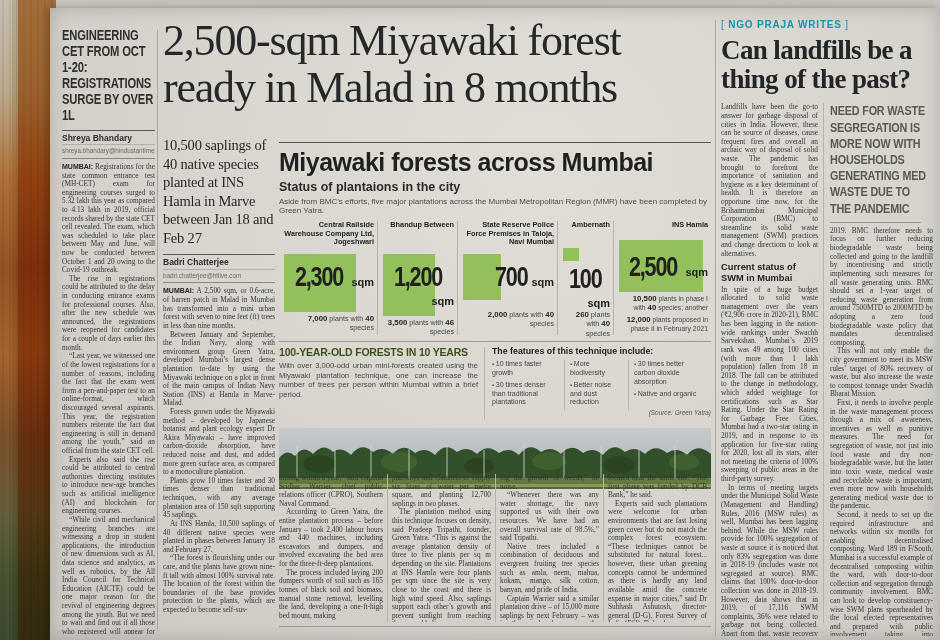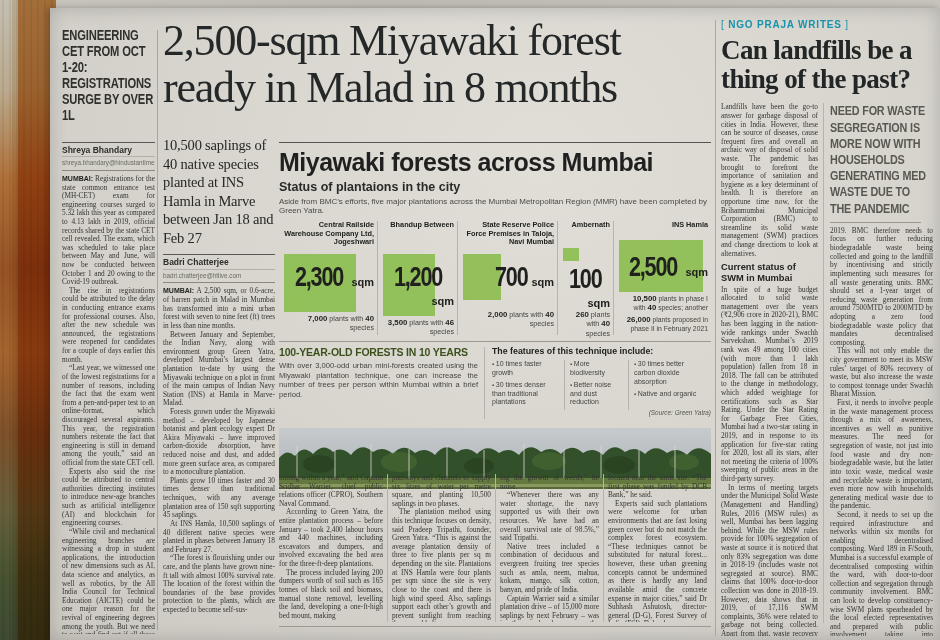--- a/index.html
+++ b/index.html
@@ -71,21 +71,21 @@
 </head>
 <body>
 
 <div class="abs topstrip"></div>
 <div class="abs fabric"></div>
 
 <div class="abs paper">
 
   <div class="abs" style="left:12px;top:20px;width:93px;height:606px;overflow:hidden">
     <div class="lh-head">ENGINEERING CET FROM OCT 1-20: REGISTRATIONS SURGE BY OVER 1L</div>
-    <div class="byline" style="margin-top:18px">Shreya Bhandary</div>
+    <div class="byline" style="margin-top:6px">Shreya Bhandary</div>
     <div class="email">shreya.bhandary@hindustantimes.com</div>
     <div style="margin-top:4px">
       <p class="p"><span class="dateline">MUMBAI:</span> <span>Registrations for the state common entrance test (MH-CET) exam for engineering courses surged to 5.32 lakh this year as compared to 4.13 lakh in 2019, official records shared by the state CET cell revealed. The exam, which was scheduled to take place between May and June, will now be conducted between October 1 and 20 owing to the Covid-19 outbreak.</span></p>
       <p class="p ind">The rise in registrations could be attributed to the delay in conducting entrance exams for professional courses. Also, after the new schedule was announced, the registrations were reopened for candidates for a couple of days earlier this month.</p>
       <p class="p ind">“Last year, we witnessed one of the lowest registrations for a number of reasons, including the fact that the exam went from a pen-and-paper test to an online-format, which discouraged several aspirants. This year, the registration numbers reiterate the fact that engineering is still in demand among the youth,” said an official from the state CET cell.</p>
       <p class="p ind">Experts also said the rise could be attributed to central authorities directing institutes to introduce new-age branches such as artificial intelligence (AI) and blockchain for engineering courses.</p>
       <p class="p ind">“While civil and mechanical engineering branches are witnessing a drop in student applications, the introduction of new dimensions such as AI, data science and analytics, as well as robotics, by the All India Council for Technical Education (AICTE) could be one major reason for the revival of engineering degrees among the youth. But we need to wait and find out if all those who registered will appear for the exam,” said Gopakumaran Thampi, principal, Thadomal Shahani Engineering College, Bandra.</p>
     </div>
   </div>
 
@@ -156,21 +156,21 @@
       <div class="stat" style="width:98px">
         <div class="stat-name">INS Hamla</div>
         <div class="numwrap" style="height:40px">
           <div class="gblock" style="left:0;top:-8px;width:84px;height:52px"></div>
           <div style="padding-top:6px"><span class="bignum">2,500</span><span class="unit">sqm</span></div>
         </div>
         <div class="stat-detail" style="margin-top:6px;font-size:6.8px">
           <b>10,500</b> <span>plants in phase I with</span> <b>40</b> <span>species; another</span>
         </div>
         <div class="stat-detail" style="margin-top:2px;font-size:6.8px">
-          <b>26,000</b> <span>plants proposed in phase II in February 2021</span>
+          <b>12,000</b> <span>plants proposed in phase II in February 2021</span>
         </div>
       </div>
     </div>
 
     <div class="hrule" style="margin-top:6px"></div>
 
     <div style="display:flex;margin-top:5px;height:72px">
       <div style="width:205px;padding-right:6px">
         <div class="century-title">100-YEAR-OLD FORESTS IN 10 YEARS</div>
         <div class="century-text">With over 3,000-odd urban mini-forests created using the Miyawaki plantation technique, one can increase the number of trees per person within Mumbai within a brief period.</div>
@@ -232,21 +232,21 @@
     </svg>
   </div>
 
   <div class="abs botcols" style="left:229px;top:466px;width:432px;height:148px;overflow:hidden">
     <div class="botcol" style="padding-left:0">
       <p class="p">taining within a year,” said Captain Sridhar Warrier, chief public relations officer (CPRO), Southern Naval Command.</p>
       <p class="p ind">According to Green Yatra, the entire plantation process – before January – took 2,400 labour hours and 440 machines, including excavators and dumpers, and involved excavating the bed area for the three-ft-deep plantations.</p>
       <p class="p ind">The process included laying 200 dumpers worth of soil such as 165 tonnes of black soil and biomass, manual stone removal, levelling the land, developing a one-ft-high bed mount, making</p>
     </div>
     <div class="botcol">
-      <p class="p">pathways and channels to supply six litres of water per metre square, and planting 10,500 saplings in two phases.</p>
+      <p class="p">pathways and channels to supply six litres of water per metre square, and planting 12,700 saplings in two phases.</p>
       <p class="p ind">The plantation method using this technique focuses on density, said Pradeep Tripathi, founder, Green Yatra. “This is against the average plantation density of three to five plants per sq m depending on the site. Plantations at INS Hamla were four plants per sqm since the site is very close to the coast and there is high wind speed. Also, saplings support each other’s growth and prevent sunlight from reaching the ground halt-</p>
     </div>
     <div class="botcol">
       <p class="p">ing the growth of weeds,” he noise.</p>
       <p class="p ind">“Whenever there was any water shortage, the navy supported us with their own resources. We have had an overall survival rate of 98.5%,” said Tripathi.</p>
       <p class="p ind">Native trees included a combination of deciduous and evergreen fruiting tree species such as amla, neem, mahua, kokam, mango, silk cotton, banyan, and pride of India.</p>
       <p class="p ind">Captain Warrier said a similar plantation drive – of 15,000 more saplings by next February – was in the works known as the Miyawaki phase II, which would be</p>
     </div>
     <div class="botcol">
       <p class="p">located near the same site. “The first phase was funded by DCB Bank,” he said.</p>

